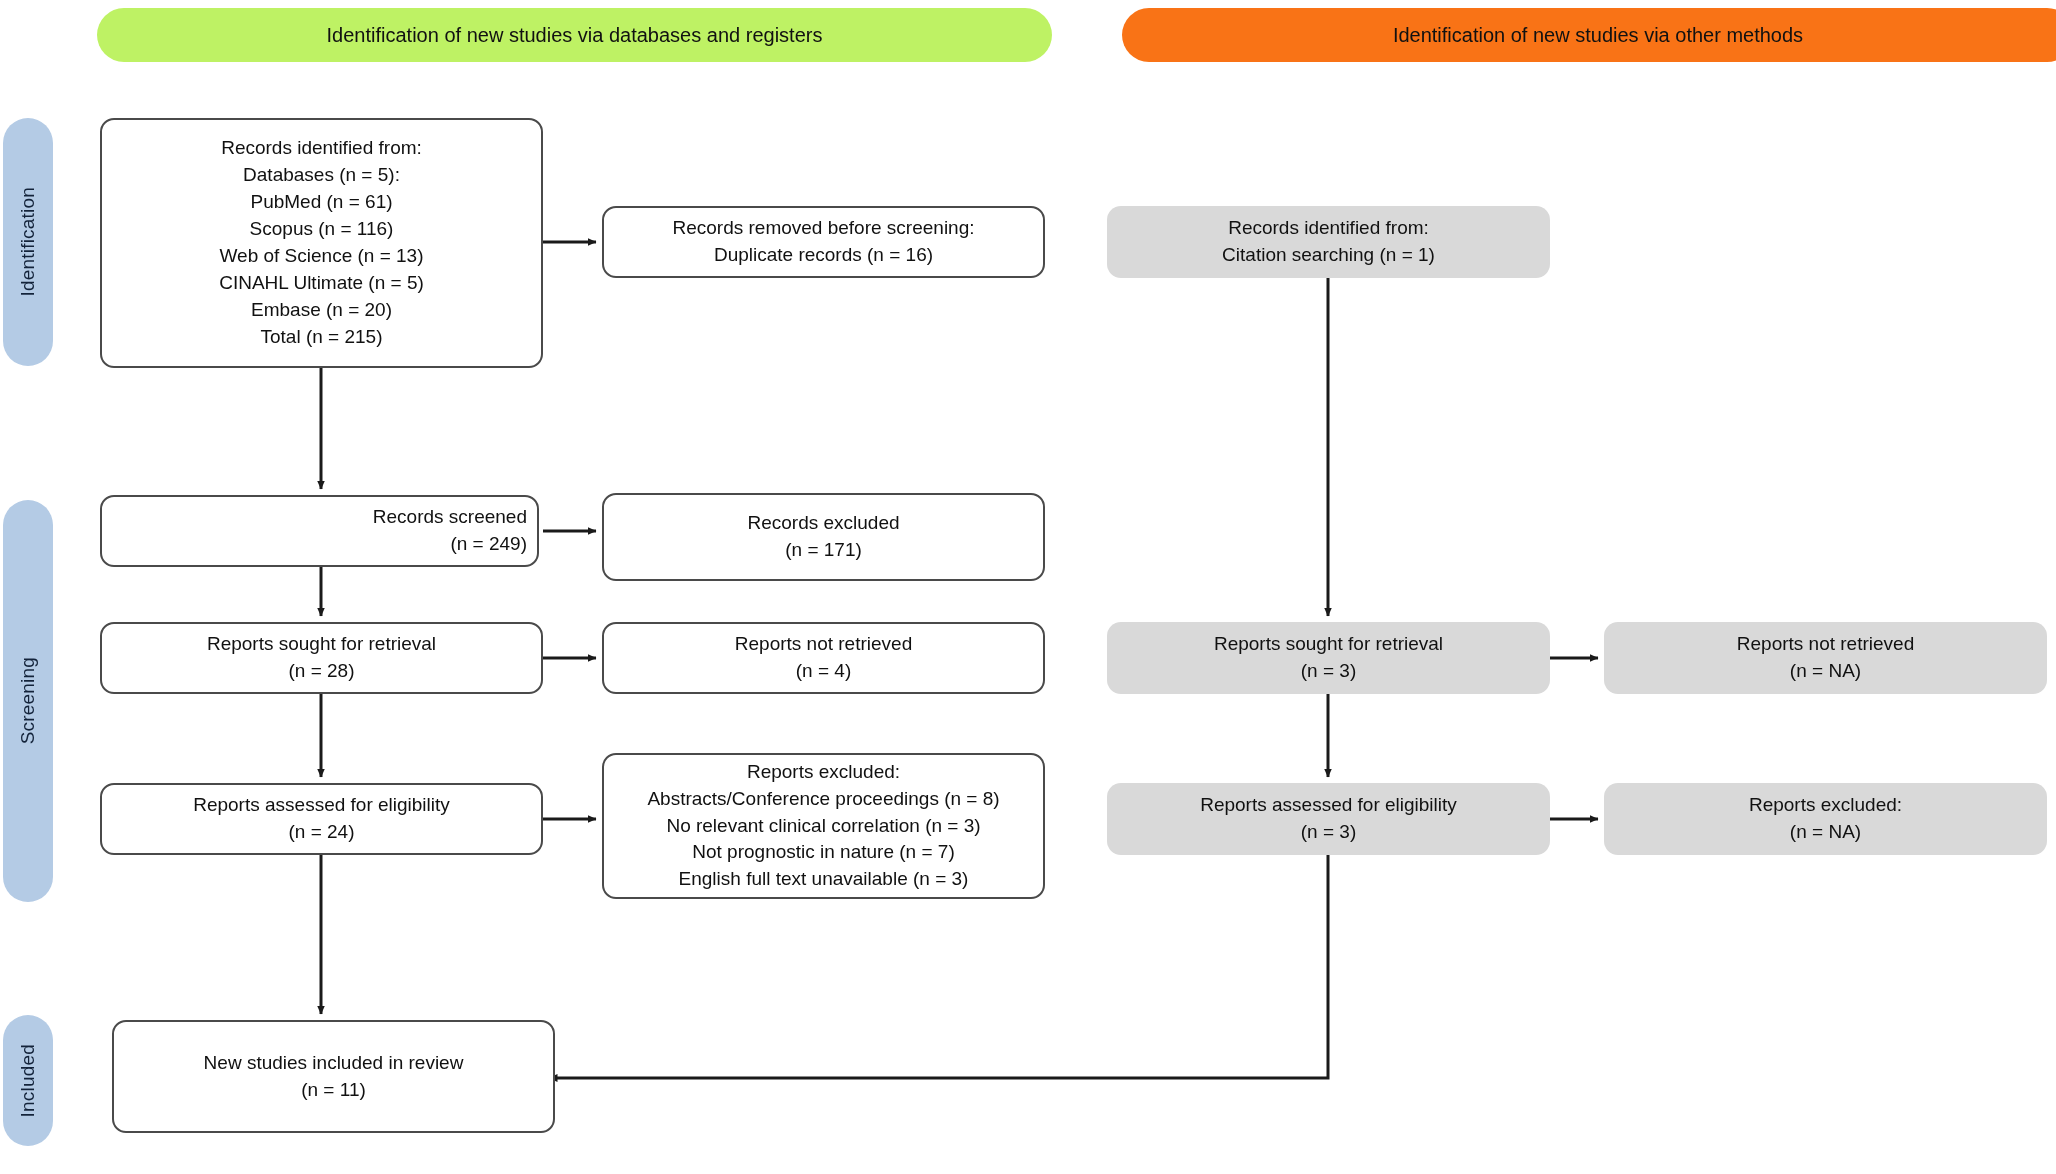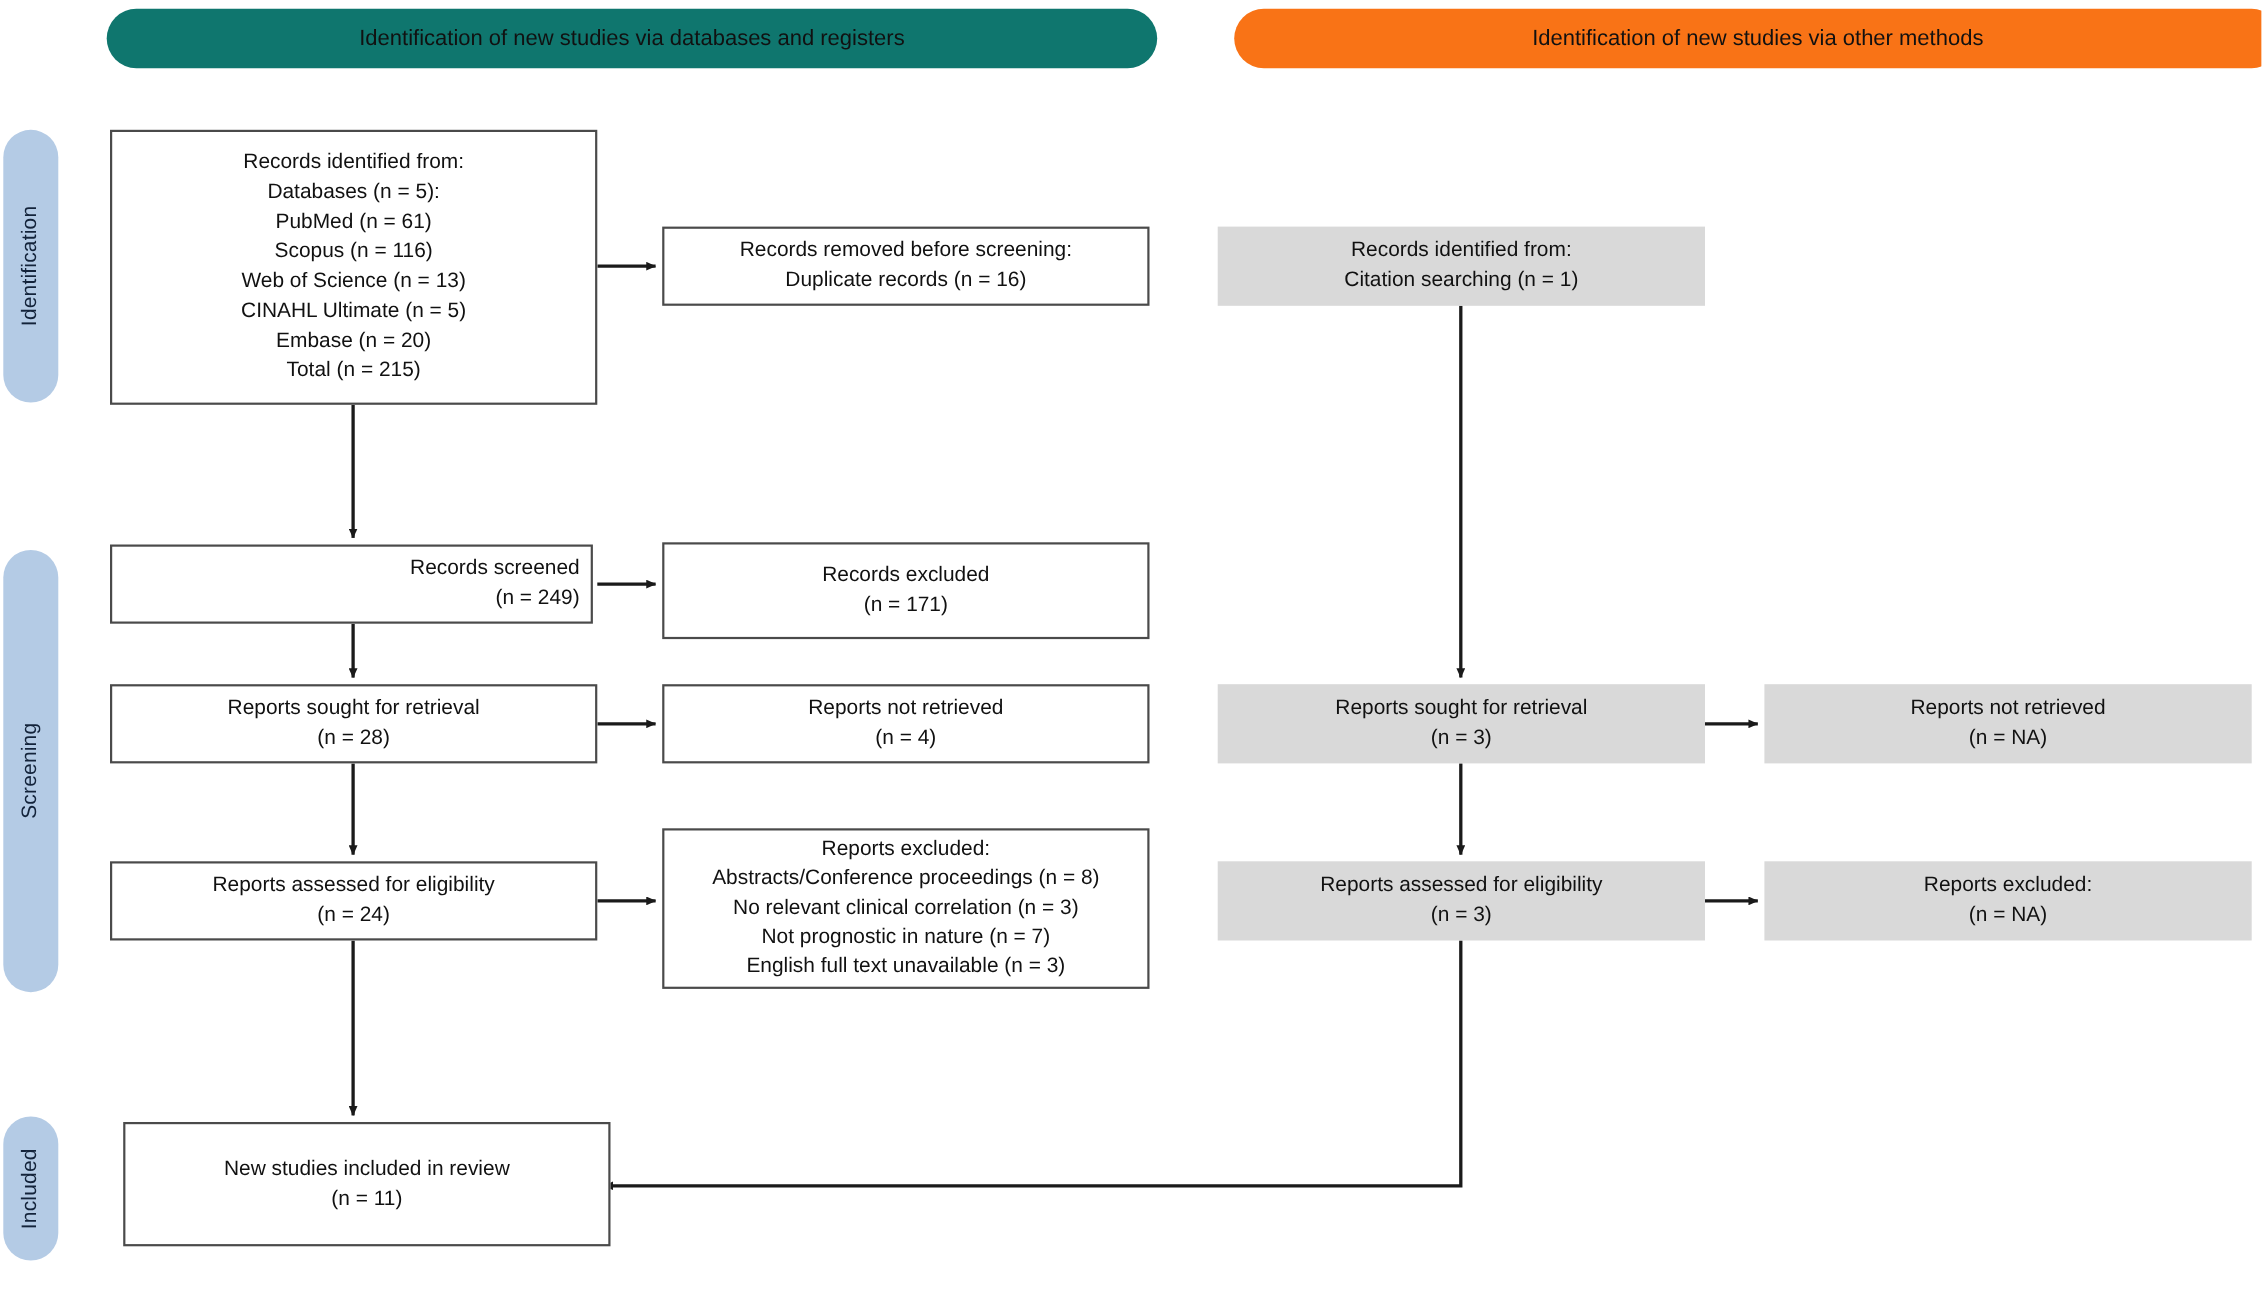--- a/index.html
+++ b/index.html
@@ -31,21 +31,21 @@
     line-height: 1.25;
     color: #111111;
     padding: 0 18px;
     box-sizing: border-box;
   }
   .banner-db {
     left: 97px;
     top: 8px;
     width: 955px;
     height: 54px;
-    background: #0f766e;
+    background: #bef264;
   }
   .banner-other {
     left: 1122px;
     top: 8px;
     width: 952px;
     height: 54px;
     background: #f97316;
   }
 
   
@@ -78,20 +78,21 @@
     box-sizing: border-box;
     display: flex;
     flex-direction: column;
     align-items: center;
     justify-content: center;
     text-align: center;
     font-size: 19px;
     line-height: 1.42;
     padding: 6px 10px;
     color: #111111;
+    border-radius: 14px;
   }
   .box-white {
     background: #ffffff;
     border: 2px solid #4a4a4a;
   }
   .box-gray {
     background: #d9d9d9;
     border: none;
   }
   .box .line { display: block; white-space: nowrap; }

